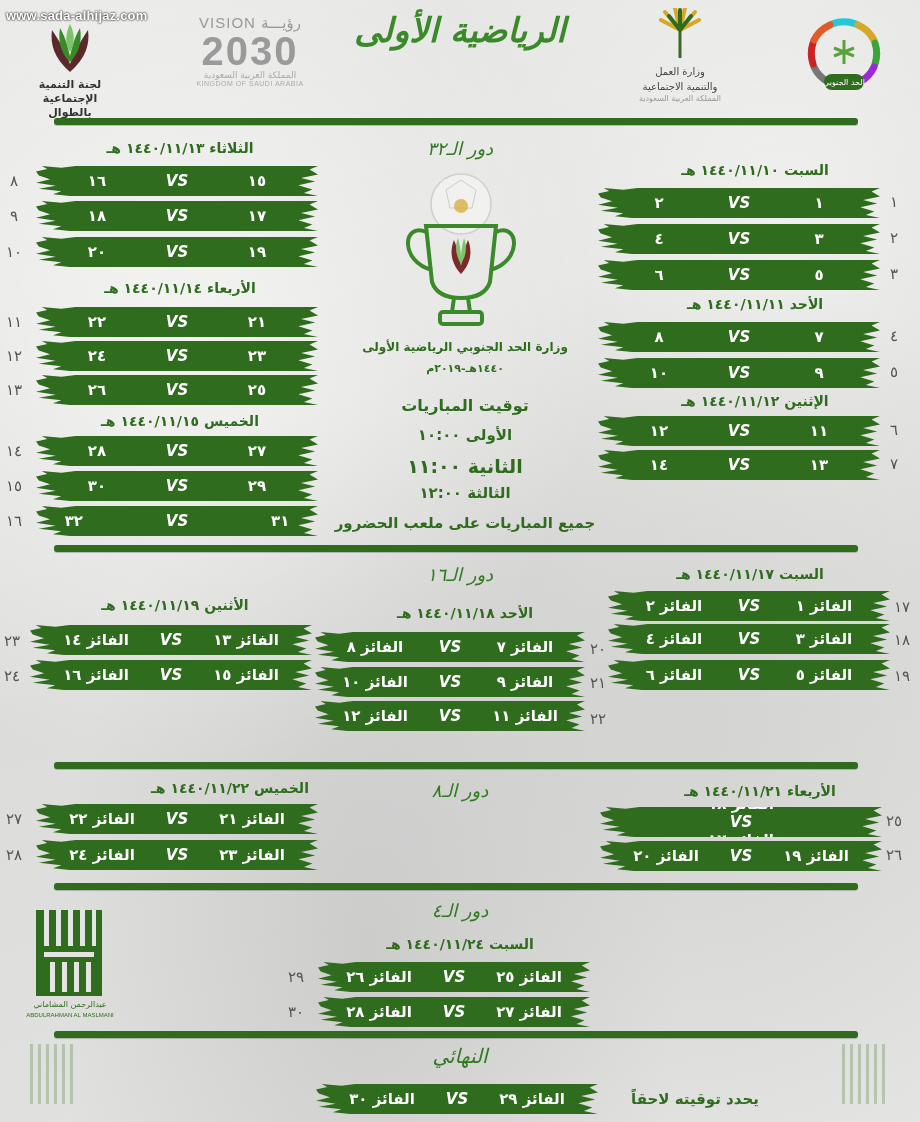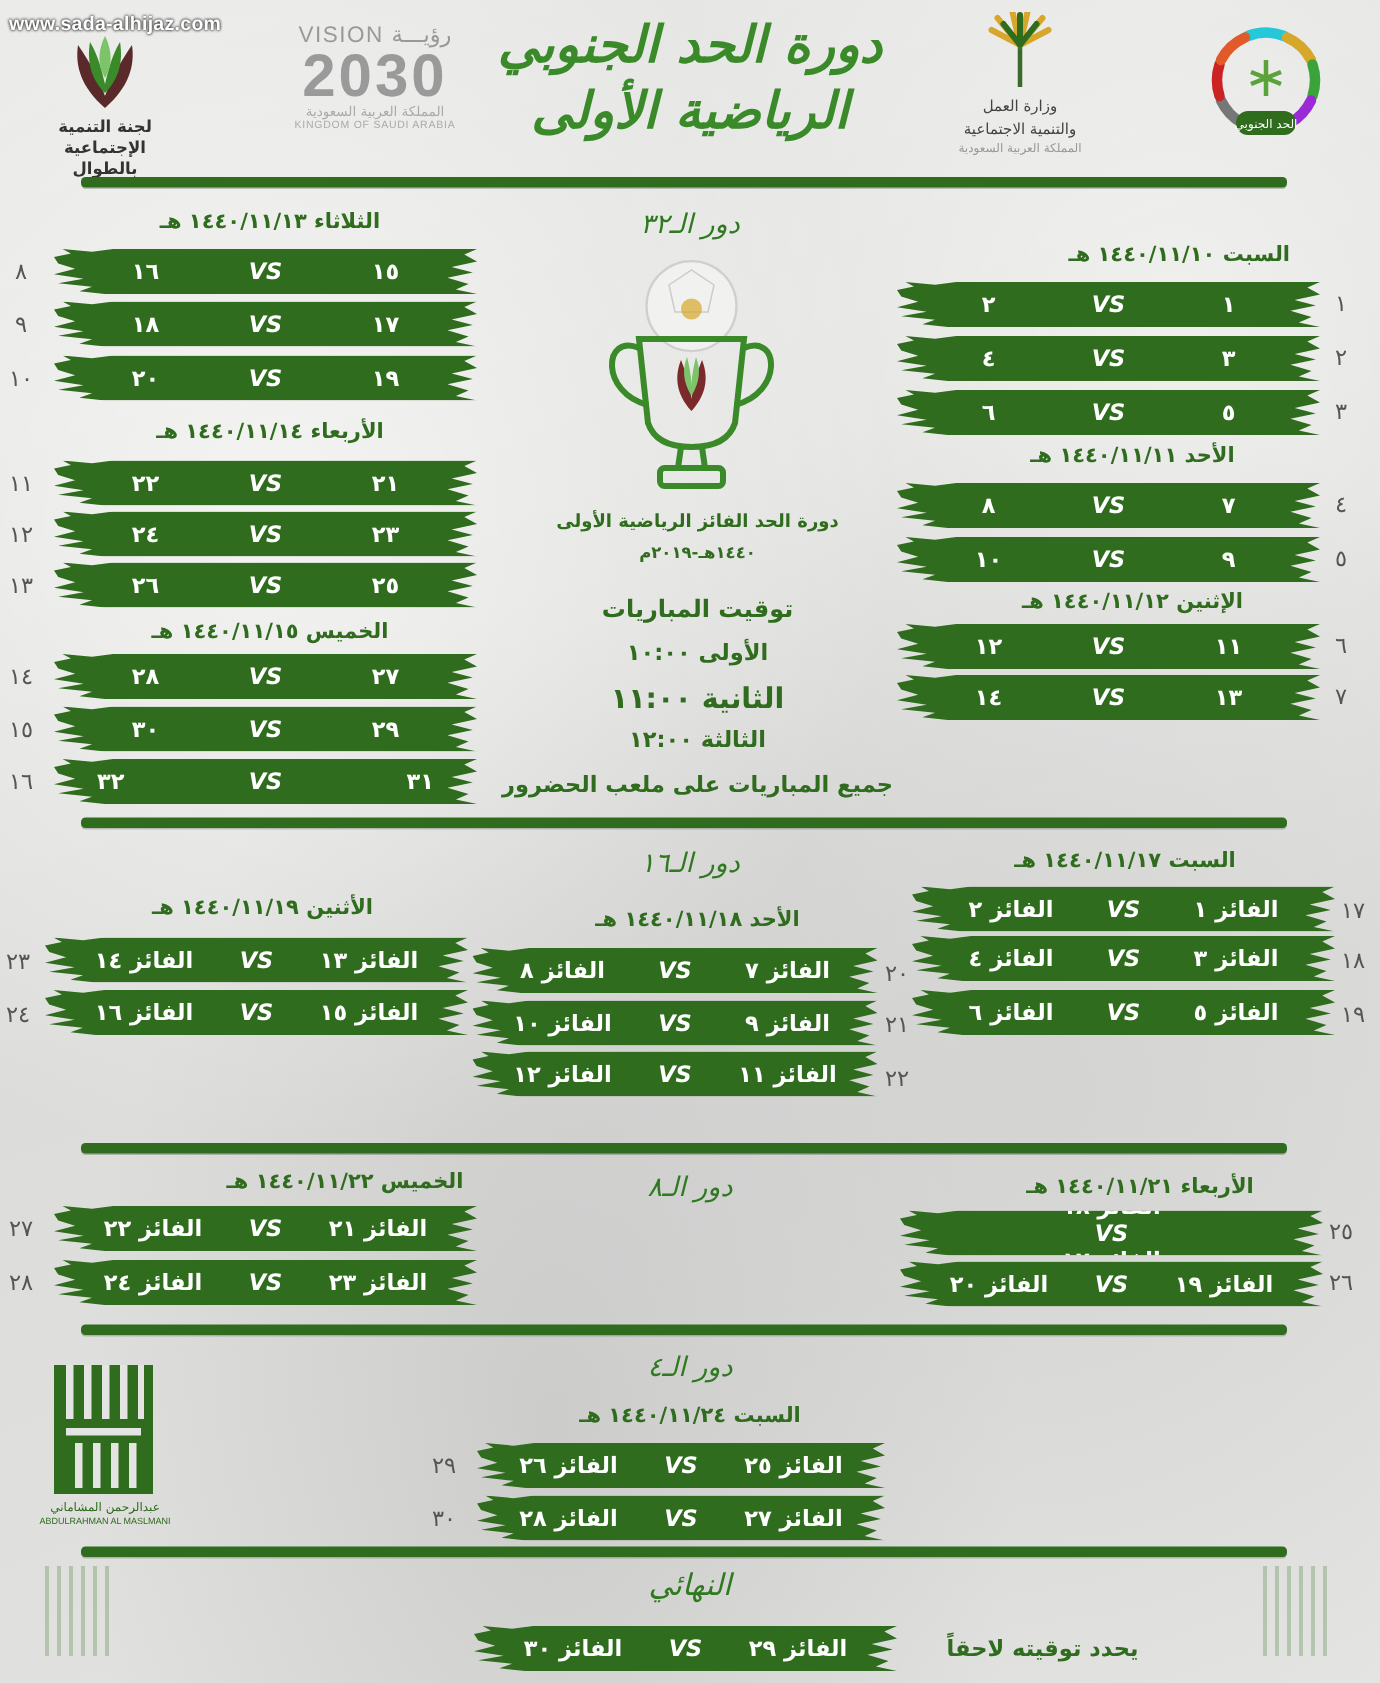--- a/index.html
+++ b/index.html
@@ -85,21 +85,20 @@
 </div>
 
 <div class="abs logo-vision">
   <div class="v-top">VISION رؤيـــة</div>
   <div class="v-year">2030</div>
   <div class="v-ar">المملكة العربية السعودية</div>
   <div class="v-en">KINGDOM OF SAUDI ARABIA</div>
 </div>
 
 <div class="abs title">
-  <div class="l1">دورة الحد الجنوبي</div>
   <div class="l2">الرياضية الأولى</div>
 </div>
 
 <div class="abs logo-ministry">
   <svg class="palm" viewBox="0 0 50 52">
     <path d="M25 50 L25 22" stroke="#3a6a2a" stroke-width="3"></path>
     <path d="M25 22 L6 12 M25 22 L10 4 M25 22 L20 0 M25 22 L30 0 M25 22 L40 4 M25 22 L44 12" stroke="#d6a72a" stroke-width="4" stroke-linecap="round"></path>
     <path d="M25 22 L14 8 M25 22 L25 2 M25 22 L36 8" stroke="#2f6c1e" stroke-width="4" stroke-linecap="round"></path>
   </svg>
   <div class="m1">وزارة العمل</div>
@@ -117,21 +116,21 @@
     <path d="M11 52 A34 34 0 0 1 11 31" stroke="#cc2222"></path>
     <path d="M12 28 A34 34 0 0 1 28 13" stroke="#e05a2a"></path>
   </g>
   <path d="M42 28 L42 52 M32 36 L52 44 M52 36 L32 44" stroke="#5aa33a" stroke-width="3"></path>
   <rect x="22" y="62" width="40" height="16" rx="8" fill="#2f6c1e"></rect>
   <text x="42" y="73" font-size="8" fill="#fff" text-anchor="middle" font-family="DejaVu Sans, sans-serif">الحد الجنوبي</text>
 </svg>
 
 <div class="abs divider" style="left:54px; top:118px; width:804px;"></div>
 
-<div class="abs day" style="left:650px; top:162px; width:210px;text-align:right;">السبت ١٤٤٠/١١/١٠ هـ</div>
+<div class="abs day" style="left:650px; top:162px; width:210px;">السبت ١٤٤٠/١١/١٠ هـ</div>
 <div class="bar" style="left:598px; top:188px; width:282px;">
   <span class="cell" style="width:90px">٢</span>
   <span class="cell vs" style="width:70px">VS</span>
   <span class="cell" style="width:90px">١</span>
 </div>
 <div class="mnum" style="left:890px; top:193px;">١</div>
 
 <div class="bar" style="left:598px; top:224px; width:282px;">
   <span class="cell" style="width:90px">٤</span>
   <span class="cell vs" style="width:70px">VS</span>
@@ -182,21 +181,21 @@
   <path d="M54 20 L69 10 L84 20 L80 38 L58 38Z" fill="none" stroke="#ccc" stroke-width="1"></path>
   <circle cx="69" cy="36" r="7" fill="#d6a72a" opacity="0.7"></circle>
   <path d="M34 56 L104 56 L98 112 C94 124 82 128 69 128 C56 128 44 124 40 112 Z" fill="none" stroke="#3a8a2a" stroke-width="4"></path>
   <path d="M34 62 C10 52 8 92 40 100" fill="none" stroke="#3a8a2a" stroke-width="4"></path>
   <path d="M104 62 C128 52 130 92 98 100" fill="none" stroke="#3a8a2a" stroke-width="4"></path>
   <path d="M62 128 L60 142 L78 142 L76 128" fill="none" stroke="#3a8a2a" stroke-width="4"></path>
   <rect x="48" y="142" width="42" height="12" rx="3" fill="none" stroke="#3a8a2a" stroke-width="4"></rect>
   <path d="M69 104 C58 92 58 80 62 70 C66 80 68 88 69 96 C70 88 72 80 76 70 C80 80 80 92 69 104Z" fill="#7a2a2a"></path>
   <path d="M69 94 C63 84 63 76 66 68 C68 76 69 82 69 88 C69 82 70 76 72 68 C75 76 75 84 69 94Z" fill="#7cc36a"></path>
 </svg>
-<div class="abs center-text" style="top:340px; font-size:12px;">دورة الحد الفائز الرياضية الأولى</div>
+<div class="abs center-text" style="top:340px; font-size:12px;">وزارة الحد الجنوبي الرياضية الأولى</div>
 <div class="abs center-text" style="top:362px; font-size:11px;">١٤٤٠هـ-٢٠١٩م</div>
 <div class="abs center-text" style="top:396px; font-size:16px;">توقيت المباريات</div>
 <div class="abs center-text" style="top:426px; font-size:15px;">الأولى ١٠:٠٠</div>
 <div class="abs center-text" style="top:455px; font-size:19px;">الثانية ١١:٠٠</div>
 <div class="abs center-text" style="top:484px; font-size:15px;">الثالثة ١٢:٠٠</div>
 <div class="abs center-text" style="top:514px; font-size:15px; left:322px; width:286px;">جميع المباريات على ملعب الحضرور</div>
 
 <div class="abs day" style="left:80px; top:140px; width:200px;">الثلاثاء ١٤٤٠/١١/١٣ هـ</div>
 <div class="bar" style="left:36px; top:166px; width:282px;">
   <span class="cell" style="width:90px">١٦</span>

